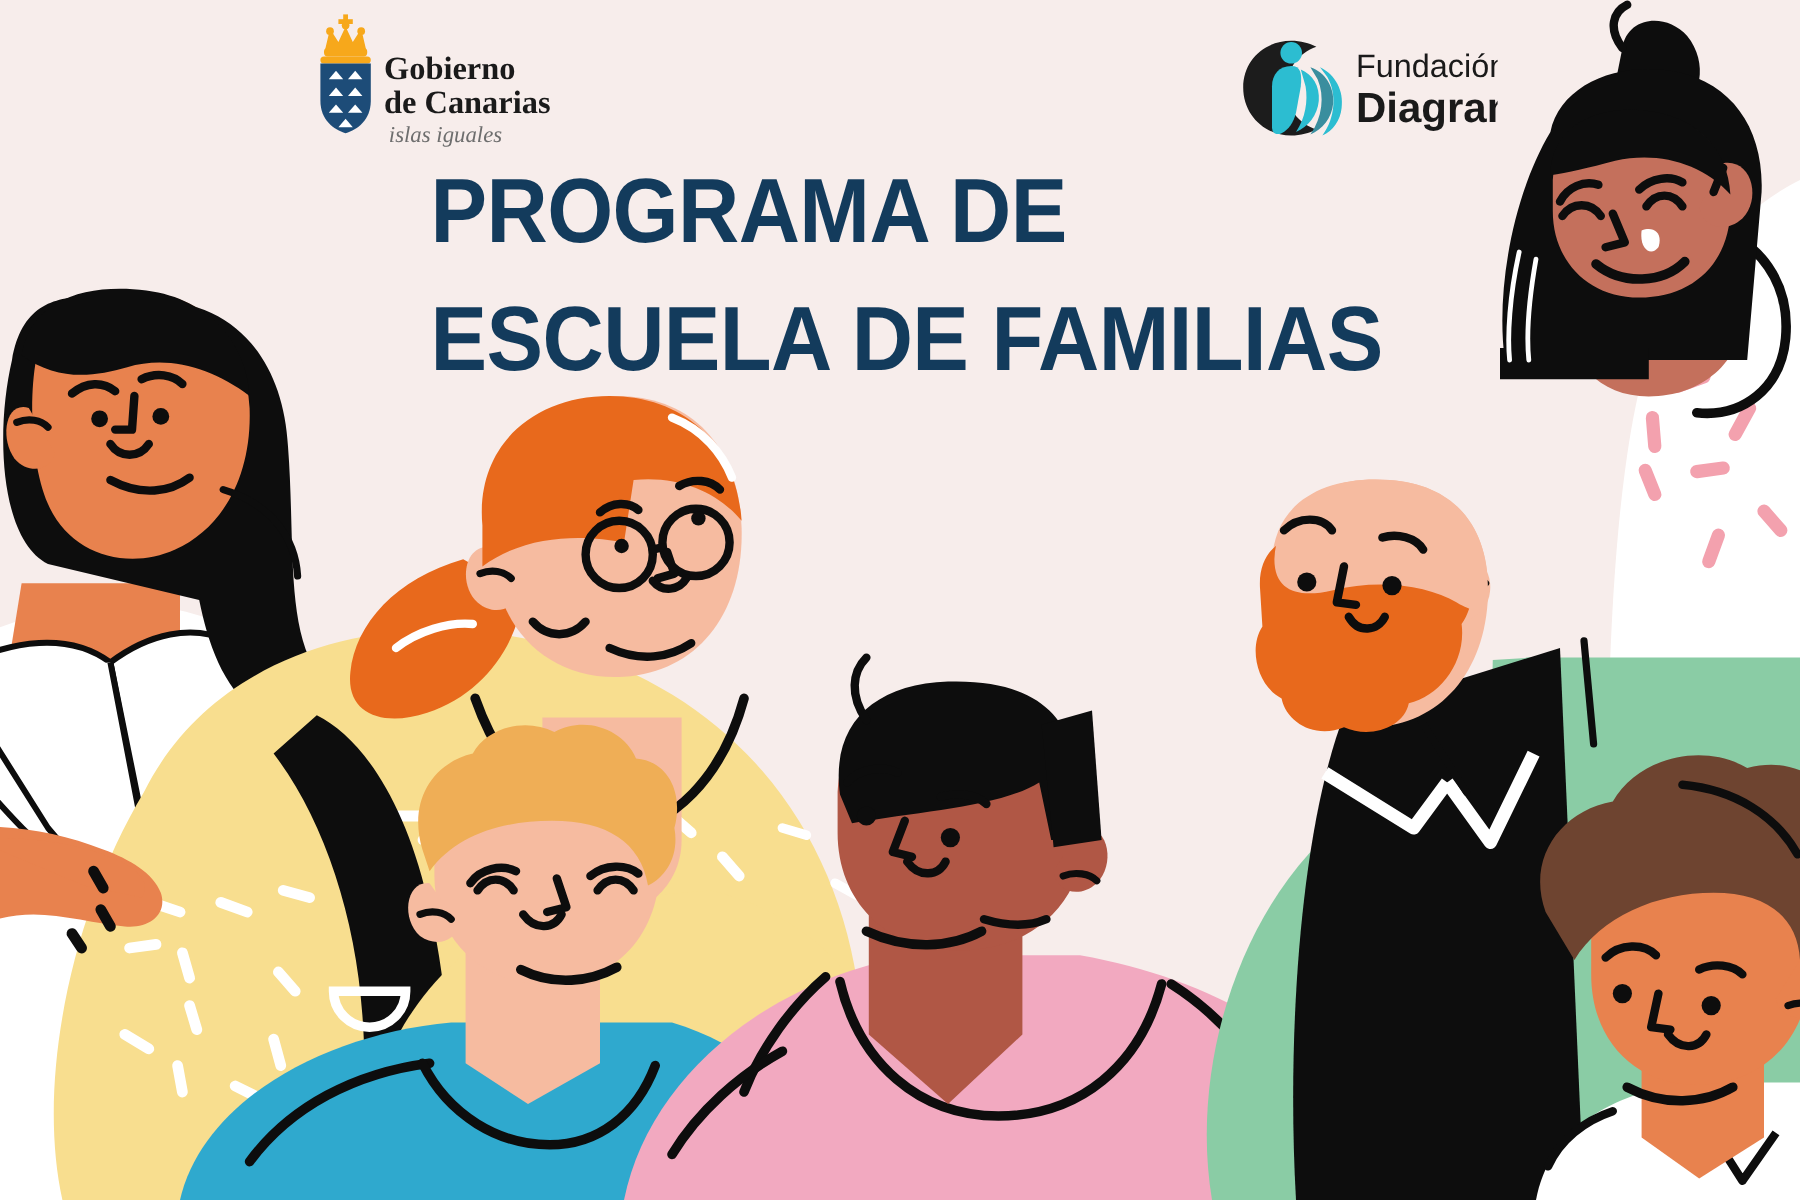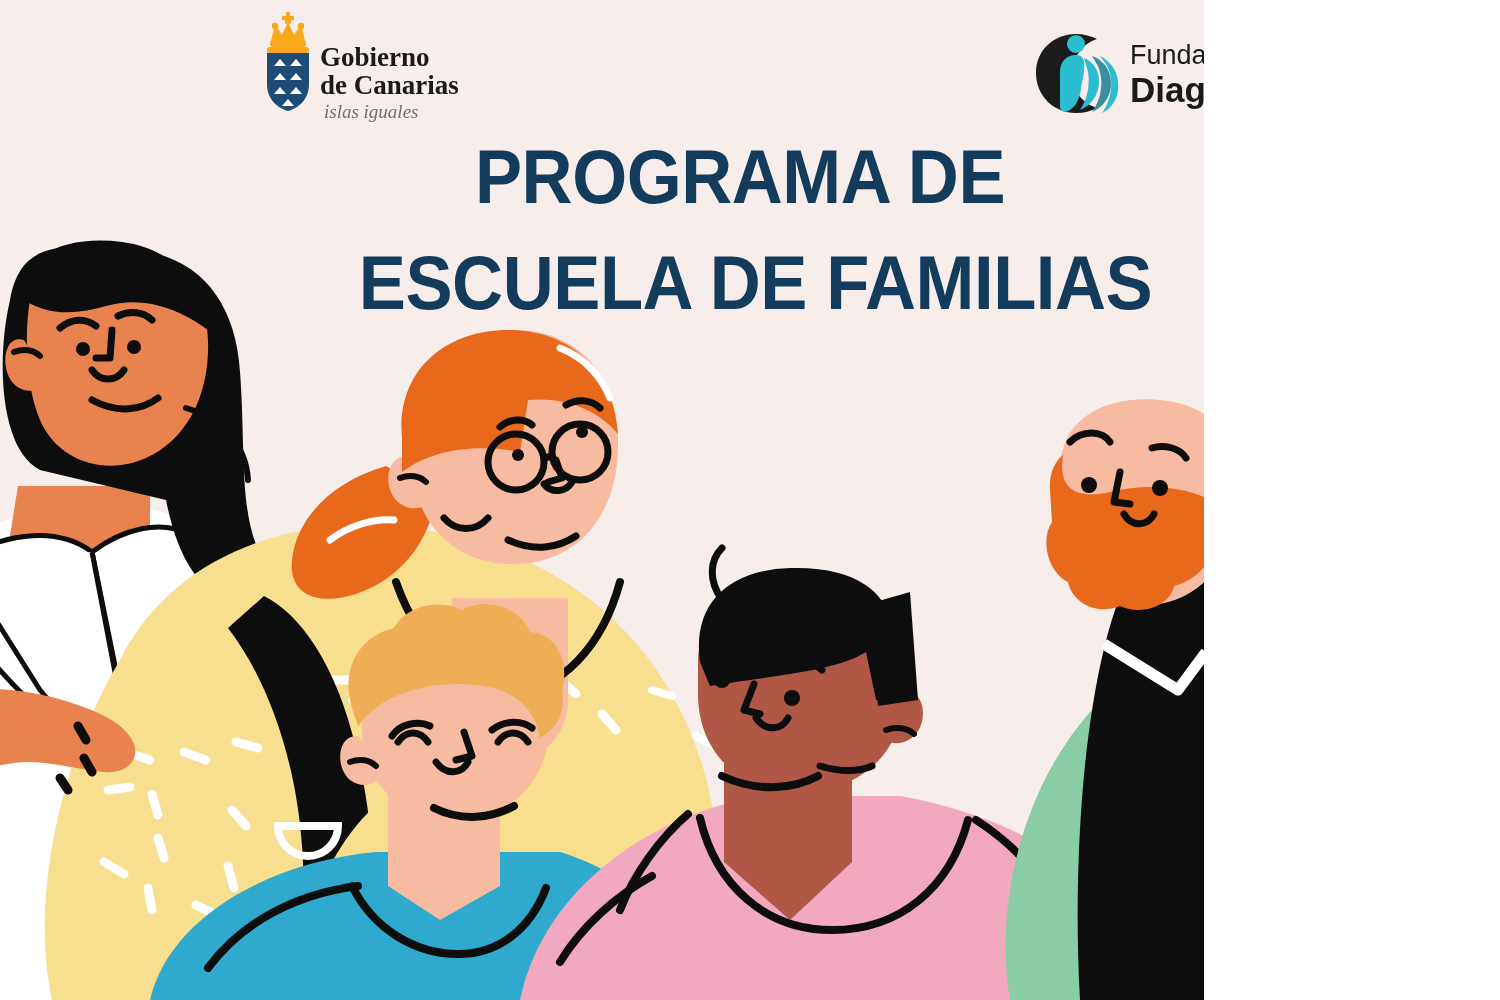--- a/index.html
+++ b/index.html
@@ -1,28 +1,27 @@
 <!DOCTYPE html>
 <html><head>
 <meta charset="utf-8">
 <style>
   html,body{margin:0;padding:0;background:#ffffff;}
   body{font-family:"Liberation Sans", sans-serif;}
   #poster{
     position:relative;
-    width:1204px;height:1000px;
+    width:1500px;height:1000px;
     overflow:hidden;
     background:#F7EDEB;
   }
   .layer{position:absolute;top:0;left:0;width:1500px;height:1000px;}
   .logo-canarias{position:absolute;left:258px;top:8px;width:230px;height:120px;}
   .logo-diagrama{position:absolute;left:1018px;top:28px;width:230px;height:90px;}
   .title-block{
     position:absolute;left:330px;top:138px;width:820px;
-    text-align:center;
     z-index:40;
     pointer-events:none;
   }
   .title-line{
     color:#133B5C;
     font-family:"Liberation Sans", sans-serif;
     font-weight:bold;
     font-size:76px;
     line-height:1.03;
     letter-spacing:-0.5px;

